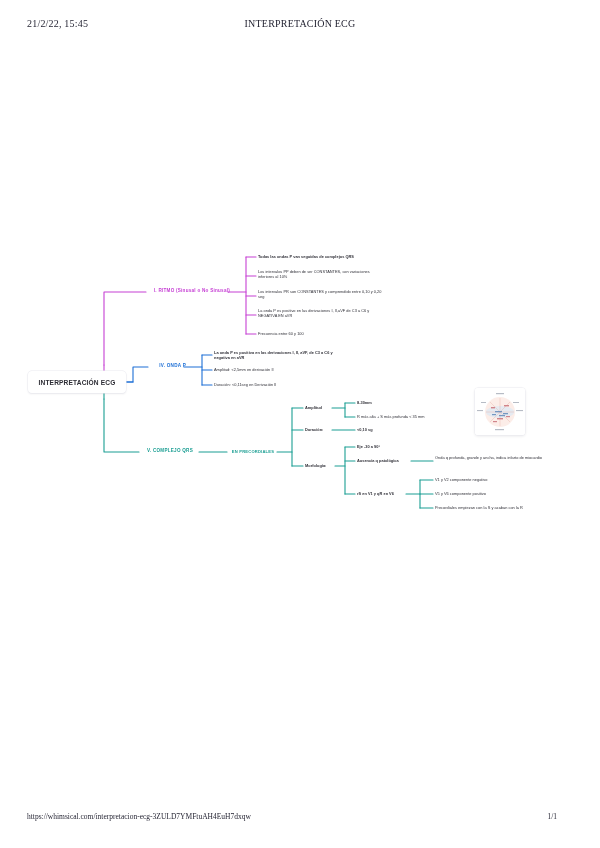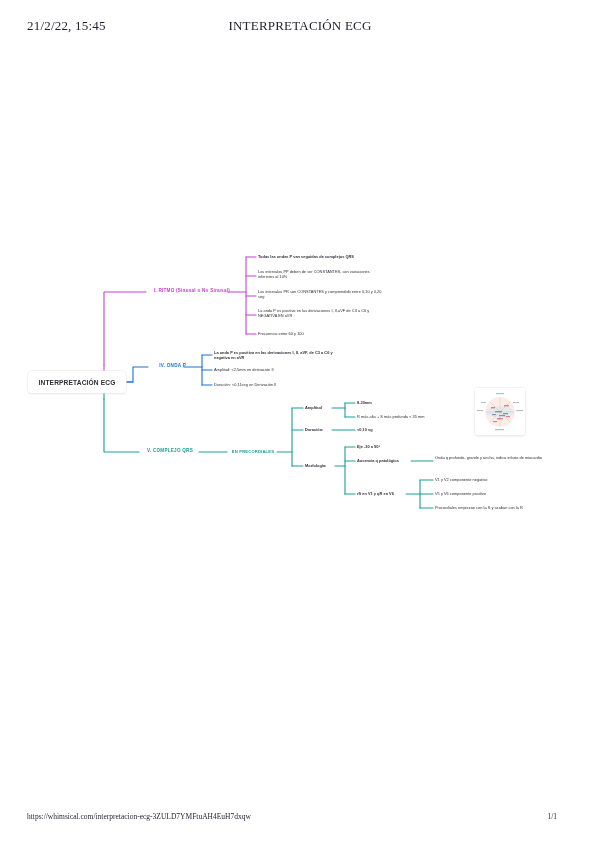--- a/index.html
+++ b/index.html
@@ -17,21 +17,21 @@
   }
 
   
   .pg-header {
     position: absolute;
     top: 18px;
     left: 0;
     width: 600px;
     height: 14px;
     font-family: "Liberation Serif", serif;
-    font-size: 13px;
+    font-size: 10px;
     color: #1f1f2e;
     letter-spacing: .2px;
   }
   .pg-header .hdr-date {
     position: absolute;
     left: 27px;
     top: 0;
     white-space: nowrap;
   }
   .pg-header .hdr-title {

